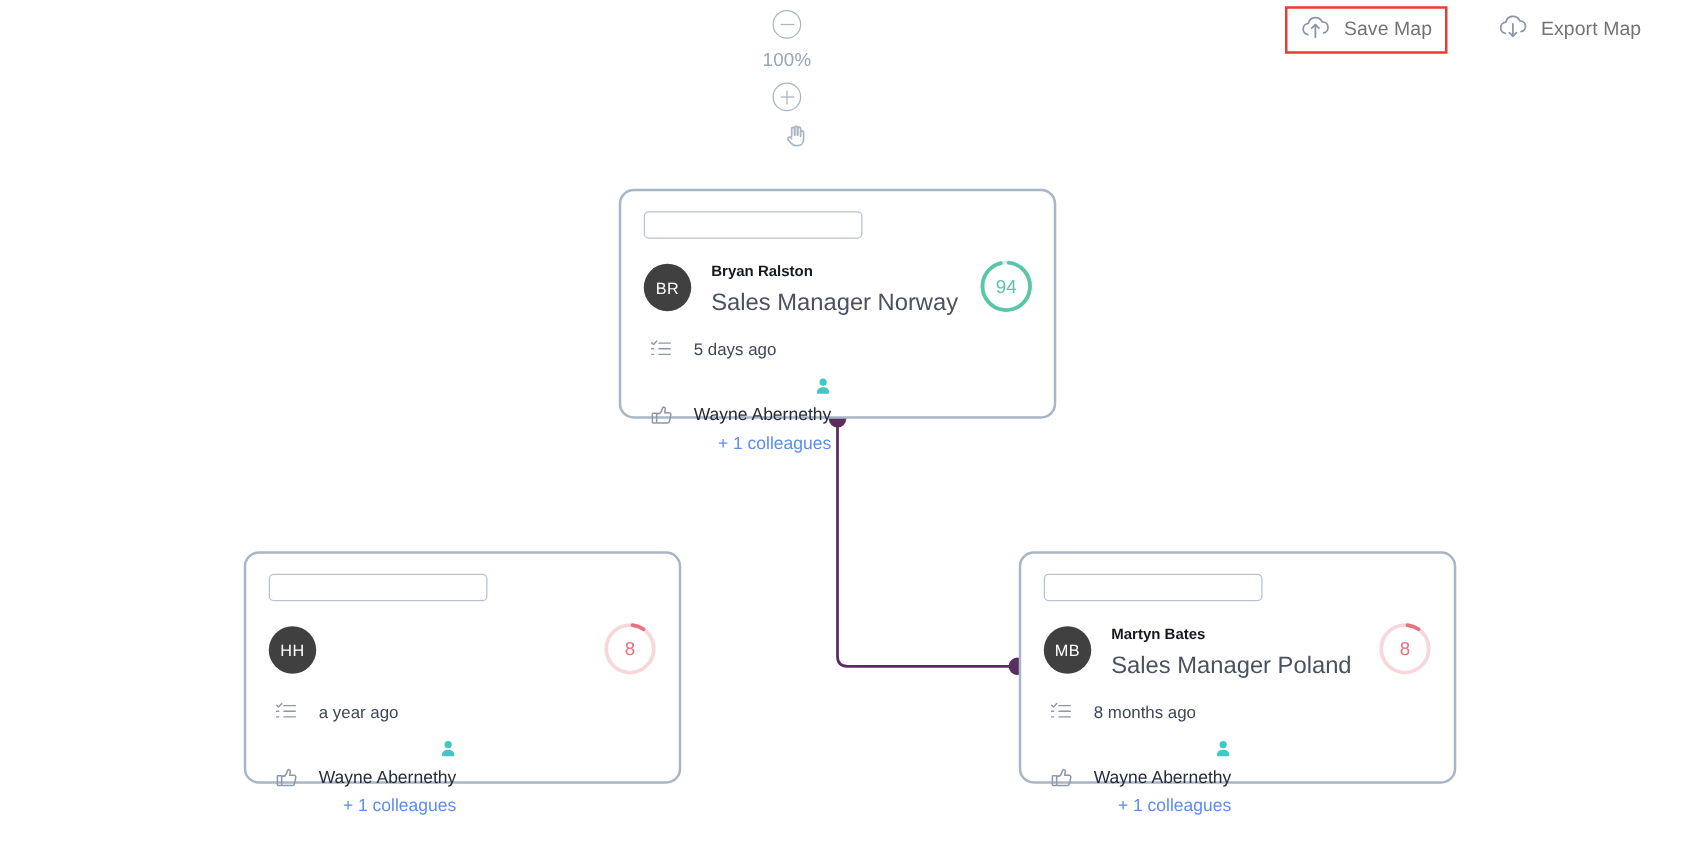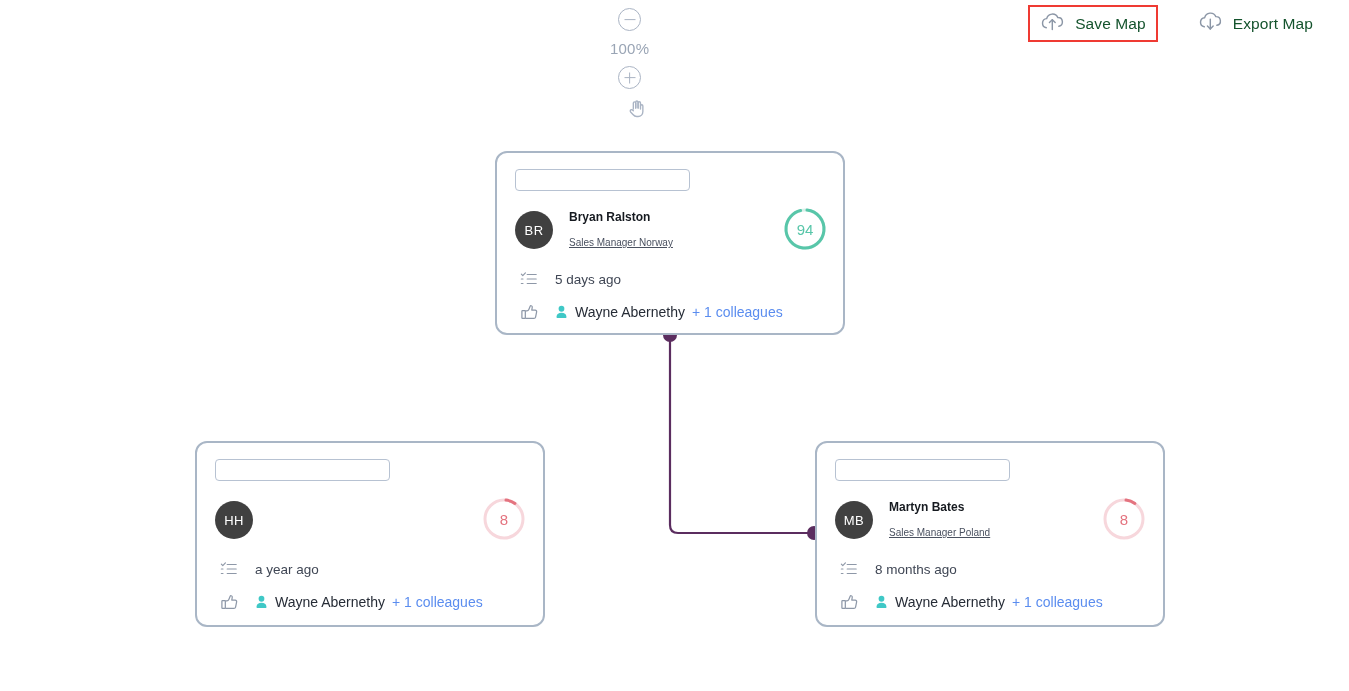--- a/index.html
+++ b/index.html
@@ -86,21 +86,21 @@
   }
   .map-action {
     display: flex;
     align-items: center;
     gap: 10px;
     padding: 6px 12px;
     cursor: pointer;
   }
   .map-action .label {
     font-size: 15.5px;
-    color: #14532d;
+    color: #737373;
     letter-spacing: .1px;
     white-space: nowrap;
   }
   .map-action.highlighted {
     border: 2px solid #ef3a33;
     padding: 4px 10px;
   }
 
   
   .canvas {
@@ -163,26 +163,25 @@
   }
   .identity { padding-top: 0; }
   .person-name {
     font-size: 12px;
     font-weight: bold;
     color: #161a20;
     line-height: 20px;
     white-space: nowrap;
   }
   .person-role {
-    font-size: 10px;
+    font-size: 19px;
     color: #4a5160;
     line-height: 19px;
     margin-top: 6px;
     white-space: nowrap;
-    text-decoration: underline;
   }
   .meta-row {
     position: absolute;
     left: 22px;
     display: flex;
     align-items: center;
     gap: 16px;
   }
   .meta-row.activity { top: 116px; }
   .meta-row.colleagues { top: 149px; }
@@ -194,23 +193,24 @@
     align-items: center;
     justify-content: center;
   }
   .meta-text {
     font-size: 13.5px;
     color: #3f4654;
     white-space: nowrap;
   }
   .colleague-line {
     display: flex;
-    align-items: center;
+    align-items: flex-end;
     gap: 7px;
     white-space: nowrap;
+    flex-direction: column;
   }
   .person-glyph { flex: none; display: flex; }
   .colleague-name {
     font-size: 14px;
     color: #262c36;
   }
   .colleague-more {
     font-size: 14px;
     color: #5b8def;
     cursor: pointer;

